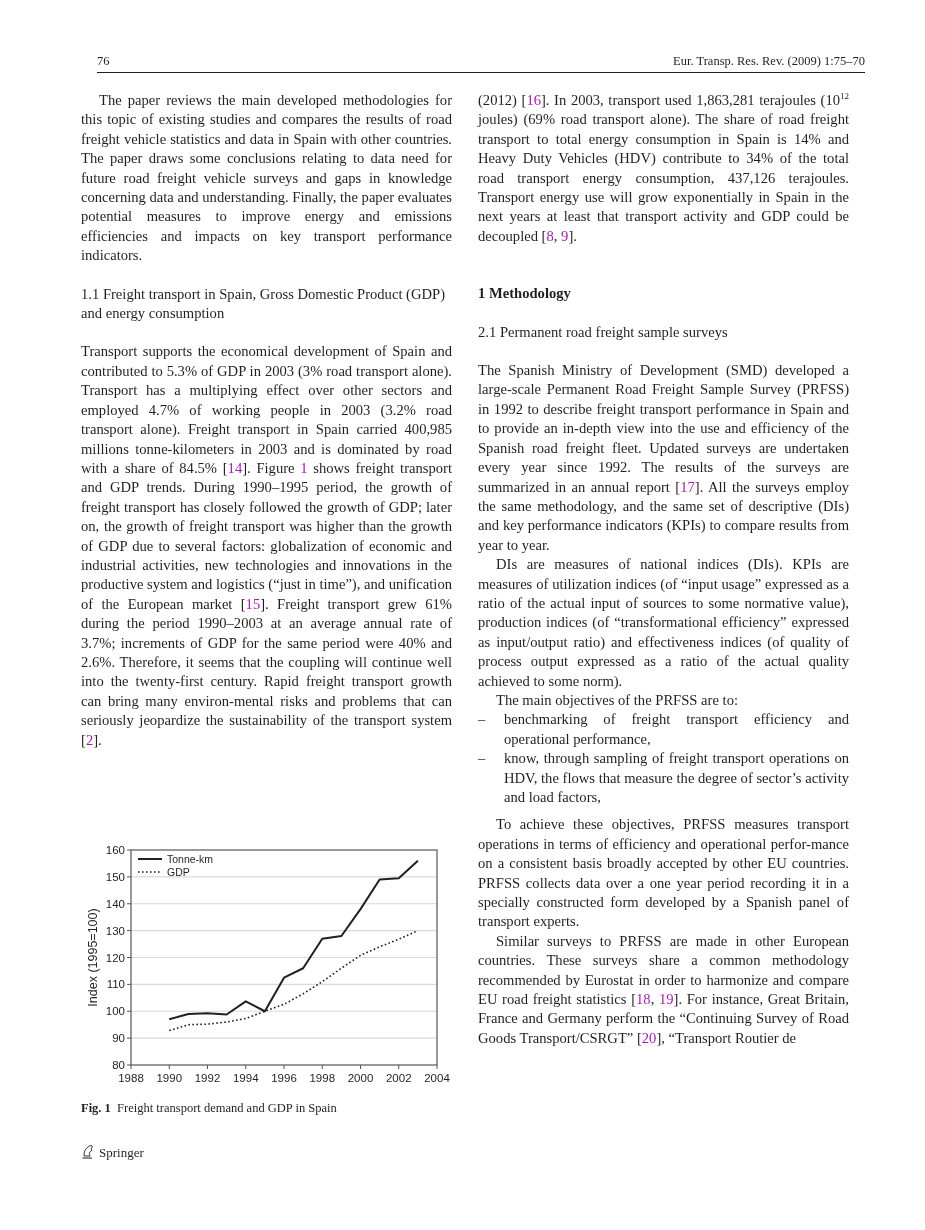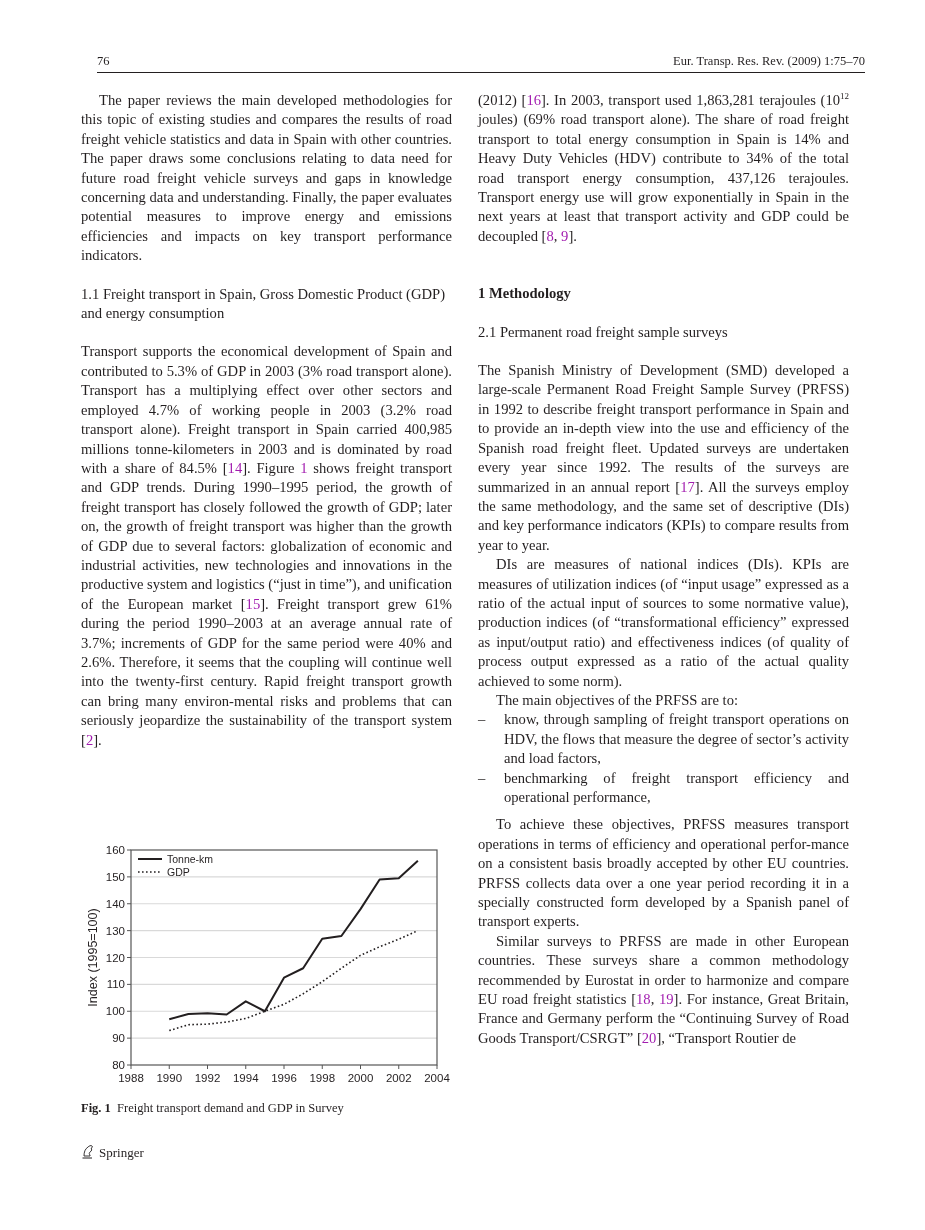--- a/index.html
+++ b/index.html
@@ -105,36 +105,36 @@
         <line x1="57" x2="81" y1="17" y2="17" stroke="#231f20" stroke-width="2"></line>
         <text x="86" y="21" font-size="10.5">Tonne-km</text>
         <line x1="57" x2="81" y1="30" y2="30" stroke="#231f20" stroke-width="1.6" stroke-dasharray="1.6,2.4"></line>
         <text x="86" y="34" font-size="10.5">GDP</text>
       </g>
     <text id="ylabel" font-size="12.5" text-anchor="middle" x="12" y="115.5" transform="rotate(-90 12 115.5)" dy="0.35em">Index (1995=100)</text>
   </svg>
 </div>
 
 <div class="caption">
-  <b>Fig. 1</b>&nbsp;&nbsp;<span>Freight transport demand and GDP in Survey</span>
+  <b>Fig. 1</b>&nbsp;&nbsp;<span>Freight transport demand and GDP in Spain</span>
 </div>
 
 <div class="col col-right">
   <p><span>(2012) [</span><a class="ref" href="#">16</a><span>]. In 2003, transport used 1,863,281 terajoules (10</span><sup style="font-size:9px;line-height:0">12</sup><span> joules) (69% road transport alone). The share of road freight transport to total energy consumption in Spain is 14% and Heavy Duty Vehicles (HDV) contribute to 34% of the total road transport energy consumption, 437,126 terajoules. Transport energy use will grow exponentially in Spain in the next years at least that transport activity and GDP could be decoupled [</span><a class="ref" href="#">8</a><span>, </span><a class="ref" href="#">9</a><span>].</span></p>
   <div class="gap" style="height:38px"></div>
   <p class="sec">1 Methodology</p>
   <div class="gap"></div>
   <p class="subsec">2.1 Permanent road freight sample surveys</p>
   <div class="gap"></div>
   <p><span>The Spanish Ministry of Development (SMD) developed a large-scale Permanent Road Freight Sample Survey (PRFSS) in 1992 to describe freight transport performance in Spain and to provide an in-depth view into the use and efficiency of the Spanish road freight fleet. Updated surveys are undertaken every year since 1992. The results of the surveys are summarized in an annual report [</span><a class="ref" href="#">17</a><span>]. All the surveys employ the same methodology, and the same set of descriptive (DIs) and key performance indicators (KPIs) to compare results from year to year.</span></p>
   <p class="ind">DIs are measures of national indices (DIs). KPIs are measures of utilization indices (of “input usage” expressed as a ratio of the actual input of sources to some normative value), production indices (of “transformational efficiency” expressed as input/output ratio) and effectiveness indices (of quality of process output expressed as a ratio of the actual quality achieved to some norm).</p>
   <p class="ind">The main objectives of the PRFSS are to:</p>
   <ul class="dash">
+    <li>benchmarking of freight transport efficiency and operational performance,</li>
     <li>know, through sampling of freight transport operations on HDV, the flows that measure the degree of sector’s activity and load factors,</li>
-    <li>benchmarking of freight transport efficiency and operational performance,</li>
   </ul>
   <div style="height:8px"></div>
   <p class="ind">To achieve these objectives, PRFSS measures transport operations in terms of efficiency and operational perfor-mance on a consistent basis broadly accepted by other EU countries. PRFSS collects data over a one year period recording it in a specially constructed form developed by a Spanish panel of transport experts.</p>
   <p class="ind"><span>Similar surveys to PRFSS are made in other European countries. These surveys share a common methodology recommended by Eurostat in order to harmonize and compare EU road freight statistics [</span><a class="ref" href="#">18</a><span>, </span><a class="ref" href="#">19</a><span>]. For instance, Great Britain, France and Germany perform the “Continuing Survey of Road Goods Transport/CSRGT” [</span><a class="ref" href="#">20</a><span>], “Transport Routier de</span></p>
 </div>
 
 <div class="footer">
   <span>
     <svg width="14" height="16" viewBox="0 0 14 16">
       <path d="M3 13 C3 9 4 6 7 4 C8 3 10 2 11 3 C12 4 11 5 10 5 C11 6 11 8 9 9 C8 10 8 11 9 12 L9 13 Z" fill="none" stroke="#231f20" stroke-width="0.9"></path>

